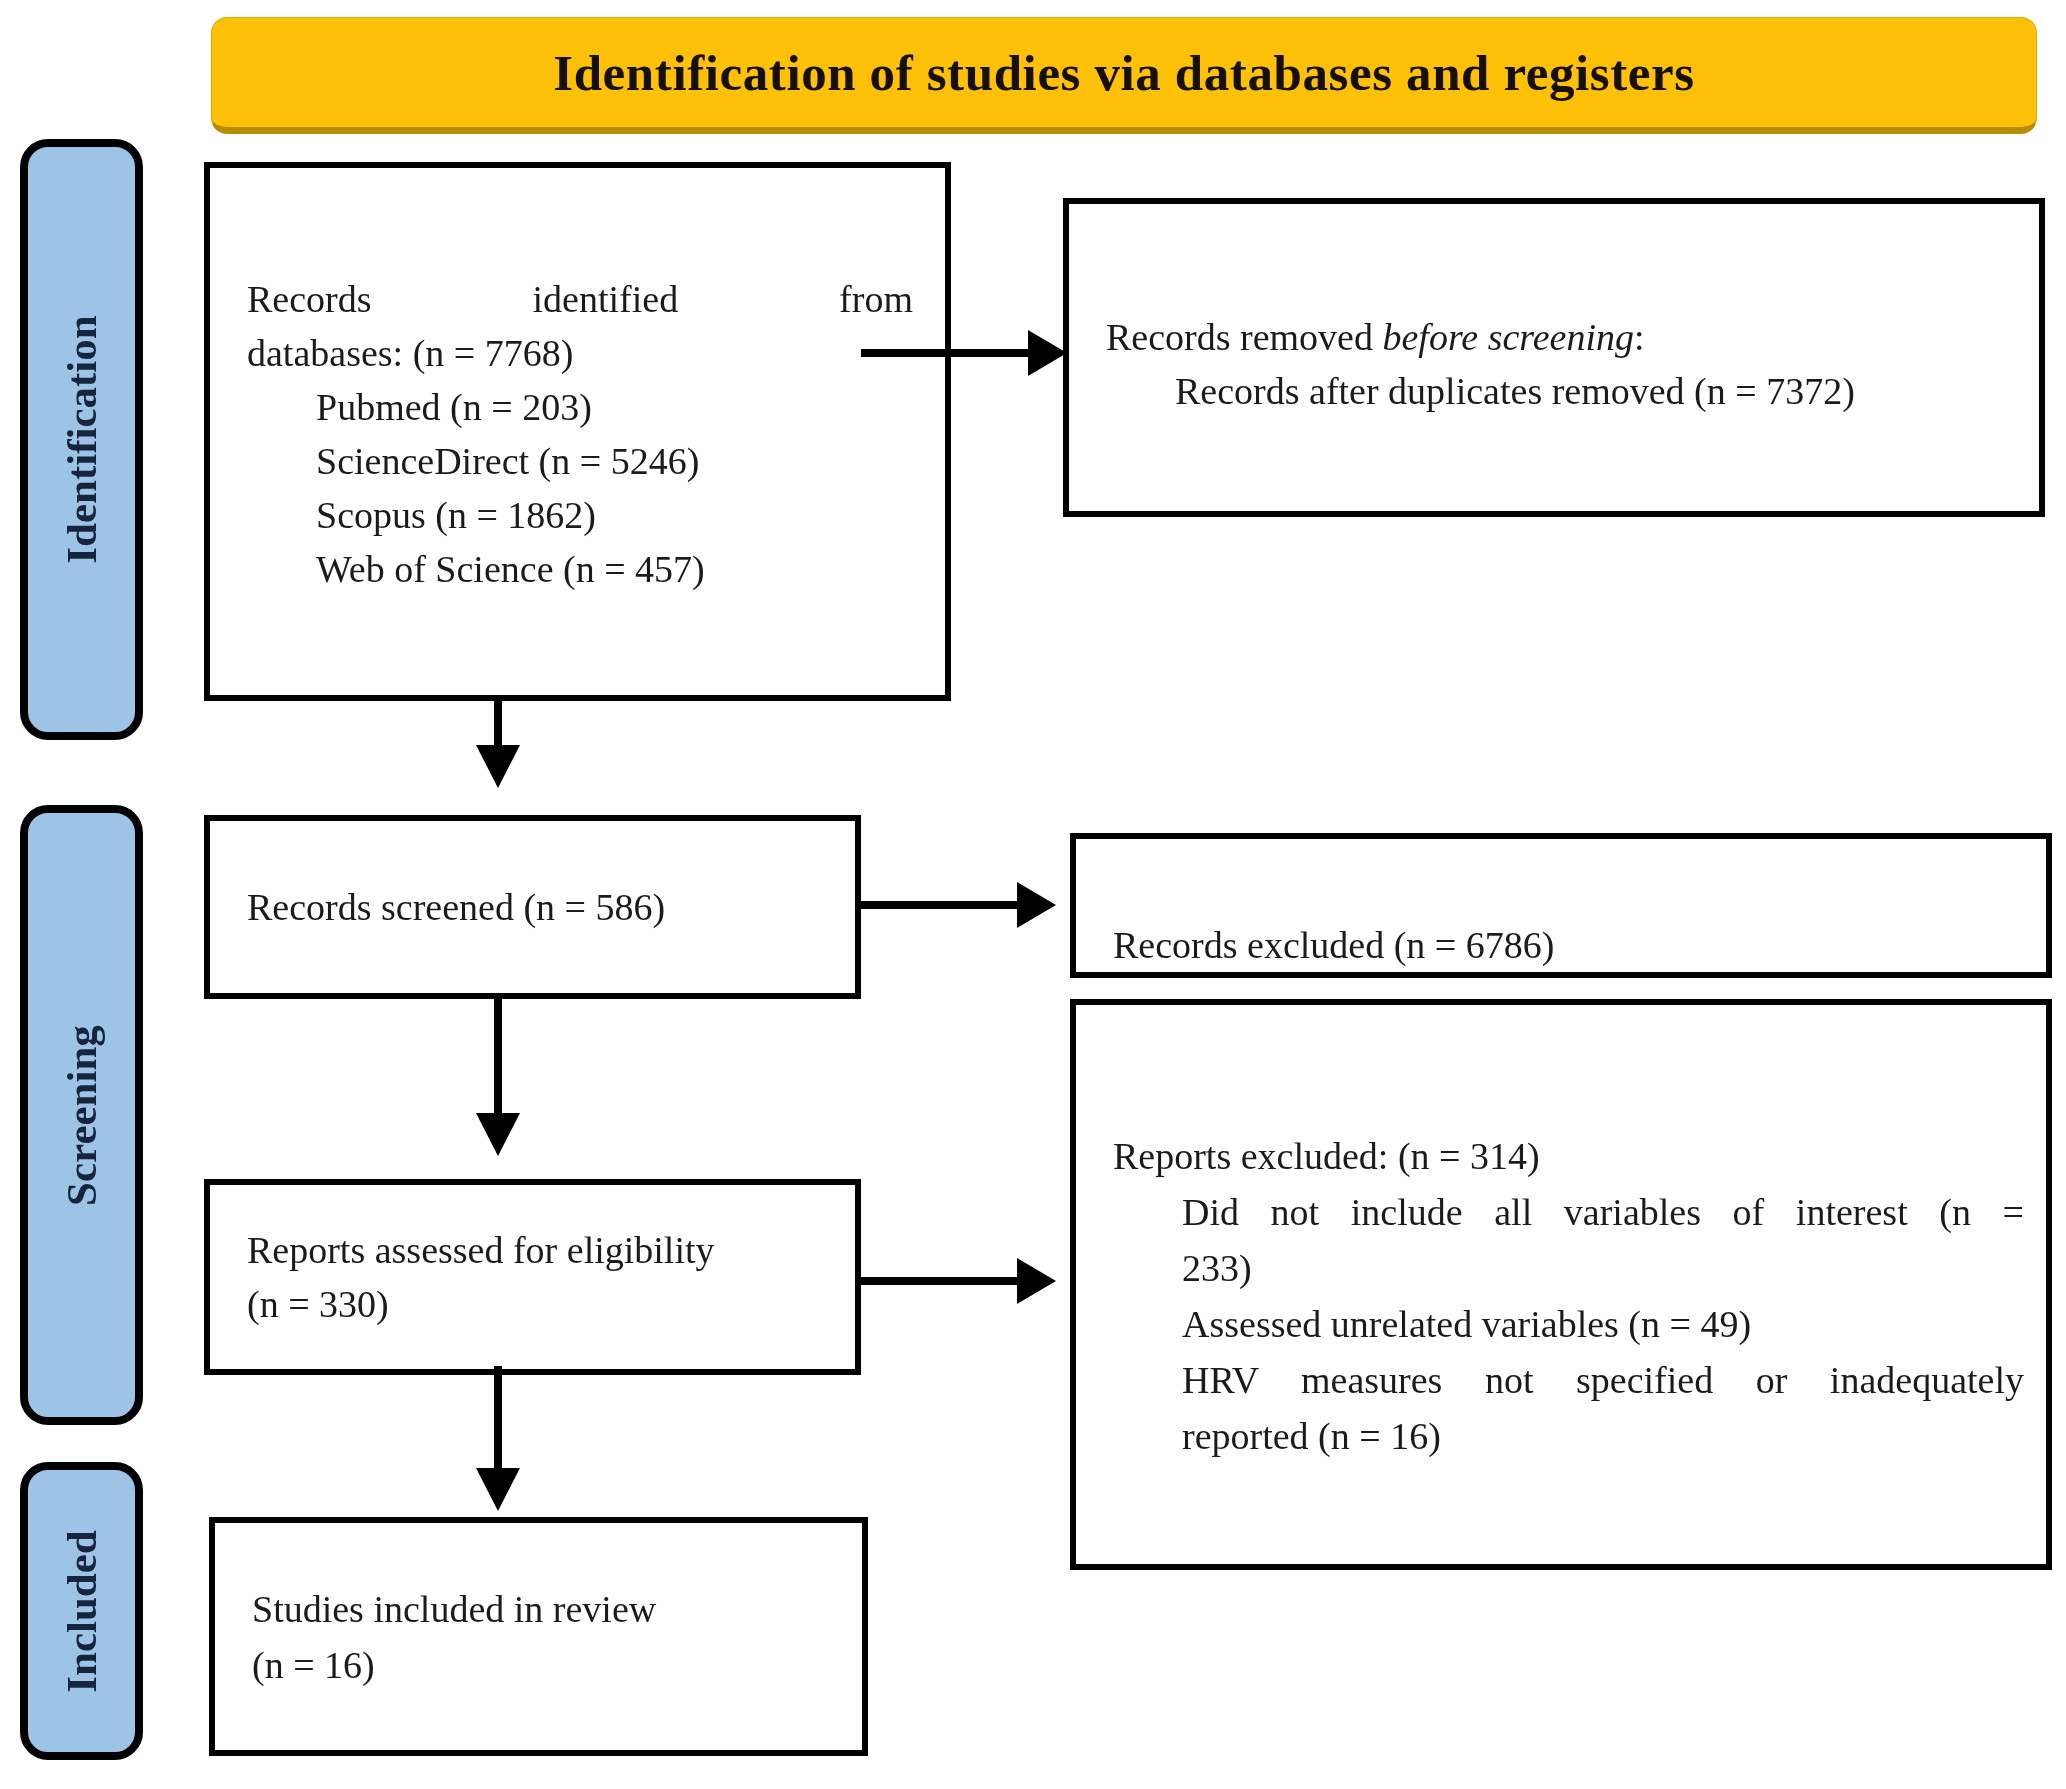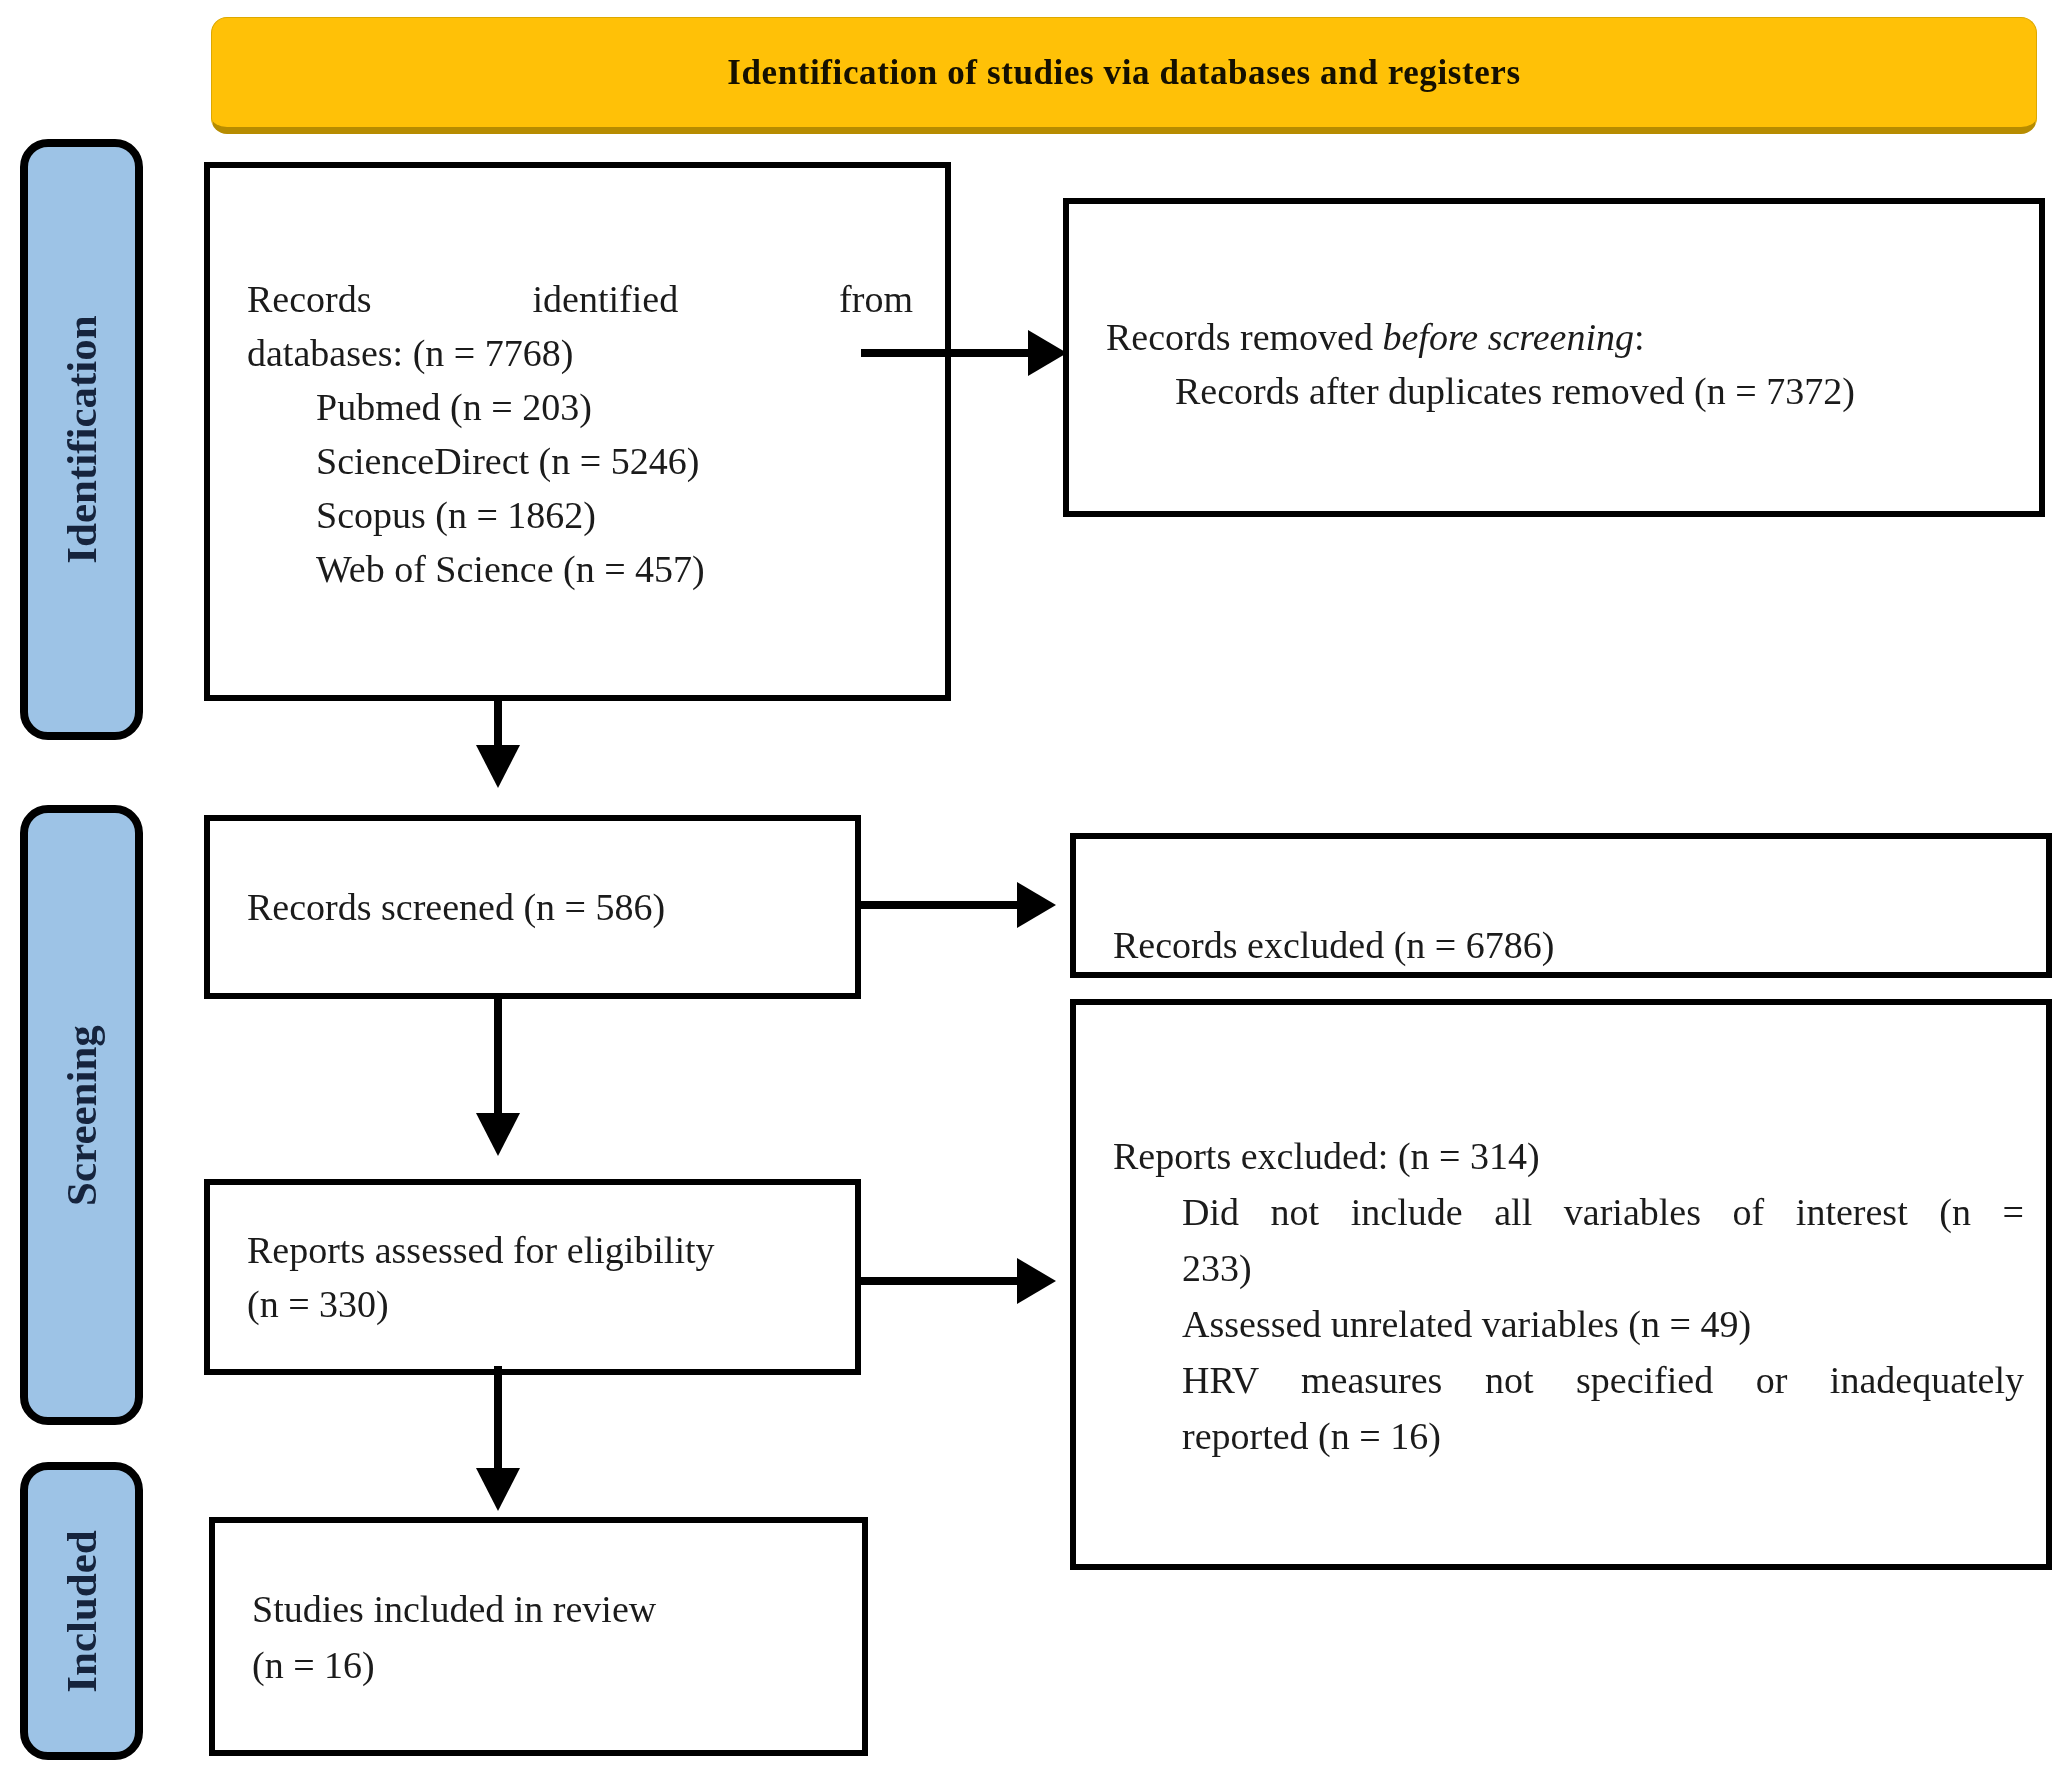--- a/index.html
+++ b/index.html
@@ -9,21 +9,21 @@
   }
 
   
   .banner {
     position:absolute; left:211px; top:17px; width:1826px; height:117px;
     box-sizing:border-box; border-radius:16px;
     background:#FFC107;
     border:1.8px solid #DDA800; border-bottom:7.4px solid #B78C00;
     display:flex; align-items:center; justify-content:center;
   }
-  .banner span { font-size:35px; font-weight:bold; color:#151000; letter-spacing:0.6px; }
+  .banner span { font-size:51px; font-weight:bold; color:#151000; letter-spacing:0.6px; }
 
   
   .vlabel {
     position:absolute; left:20px; width:123px; box-sizing:border-box;
     background:#9DC3E6; border:8px solid #000000; border-radius:28px;
     display:flex; align-items:center; justify-content:center;
   }
   .vlabel span {
     transform:rotate(-90deg); white-space:nowrap;
     font-size:43px; font-weight:bold; color:#16243D;

